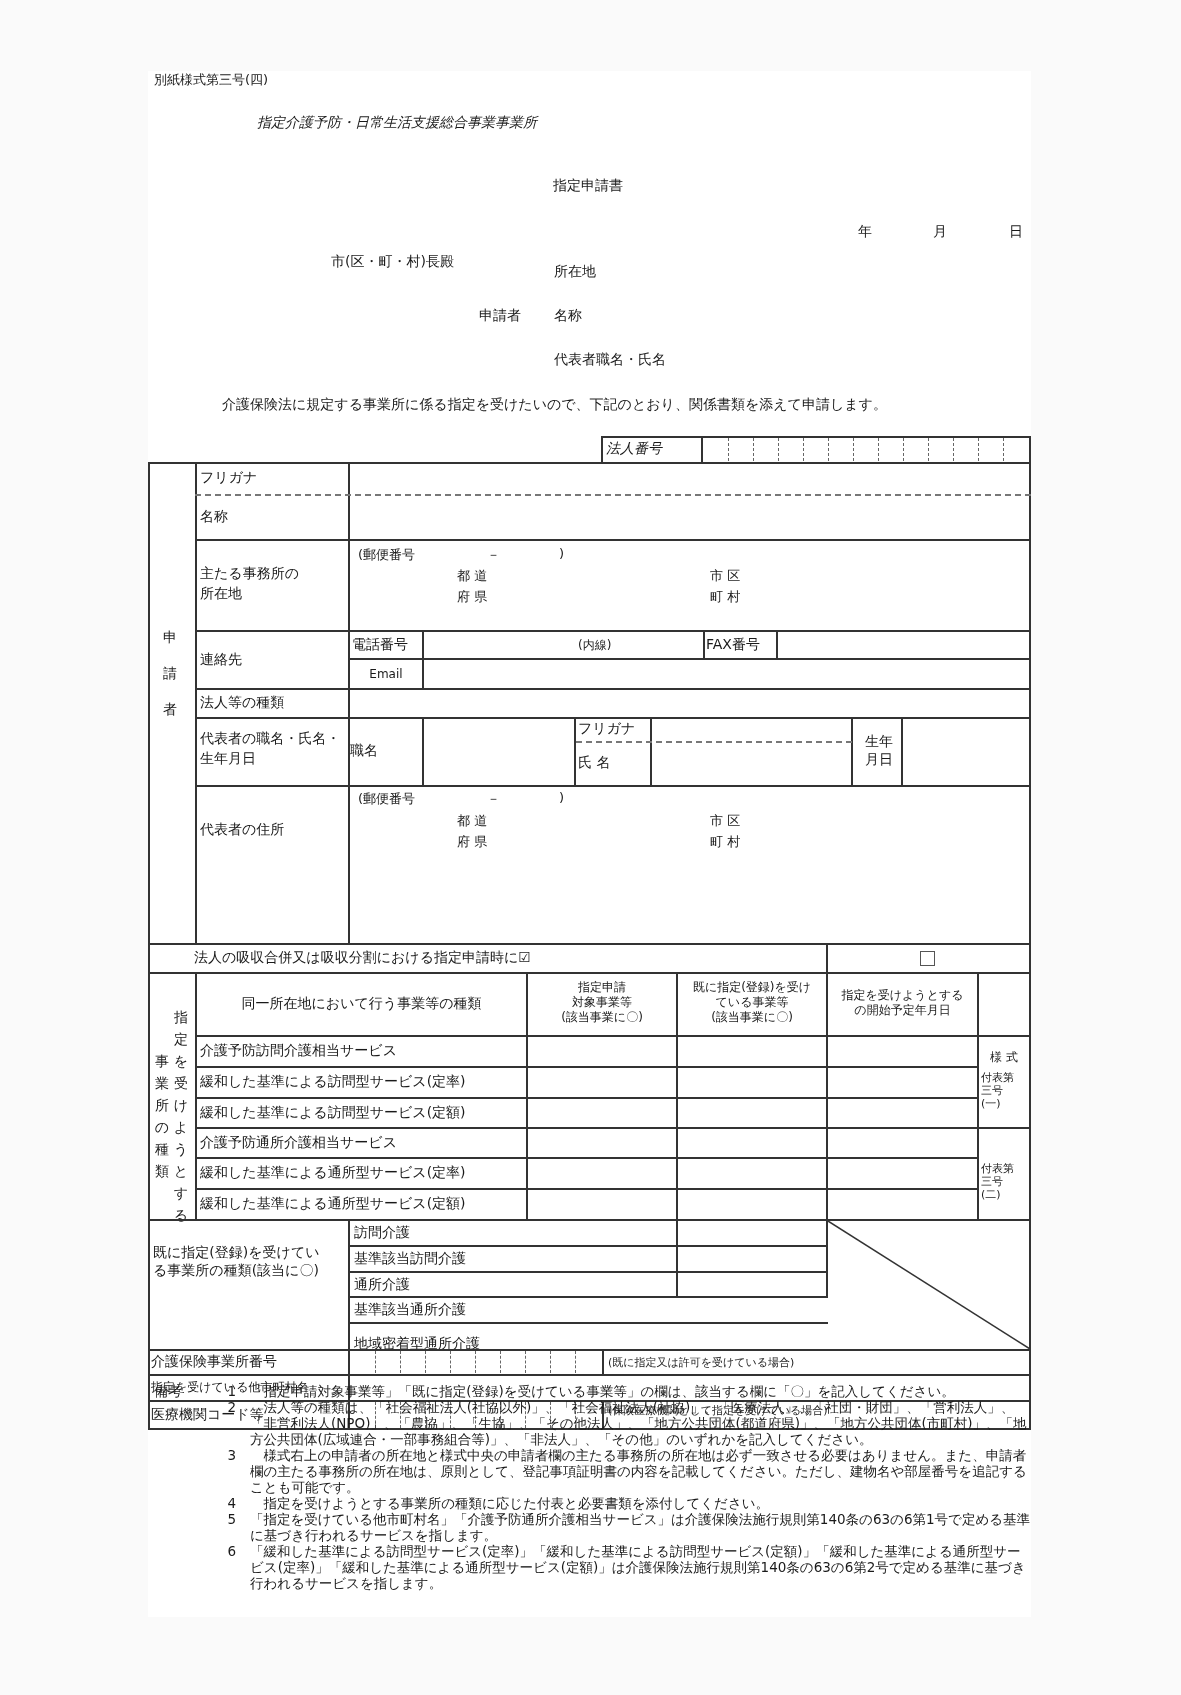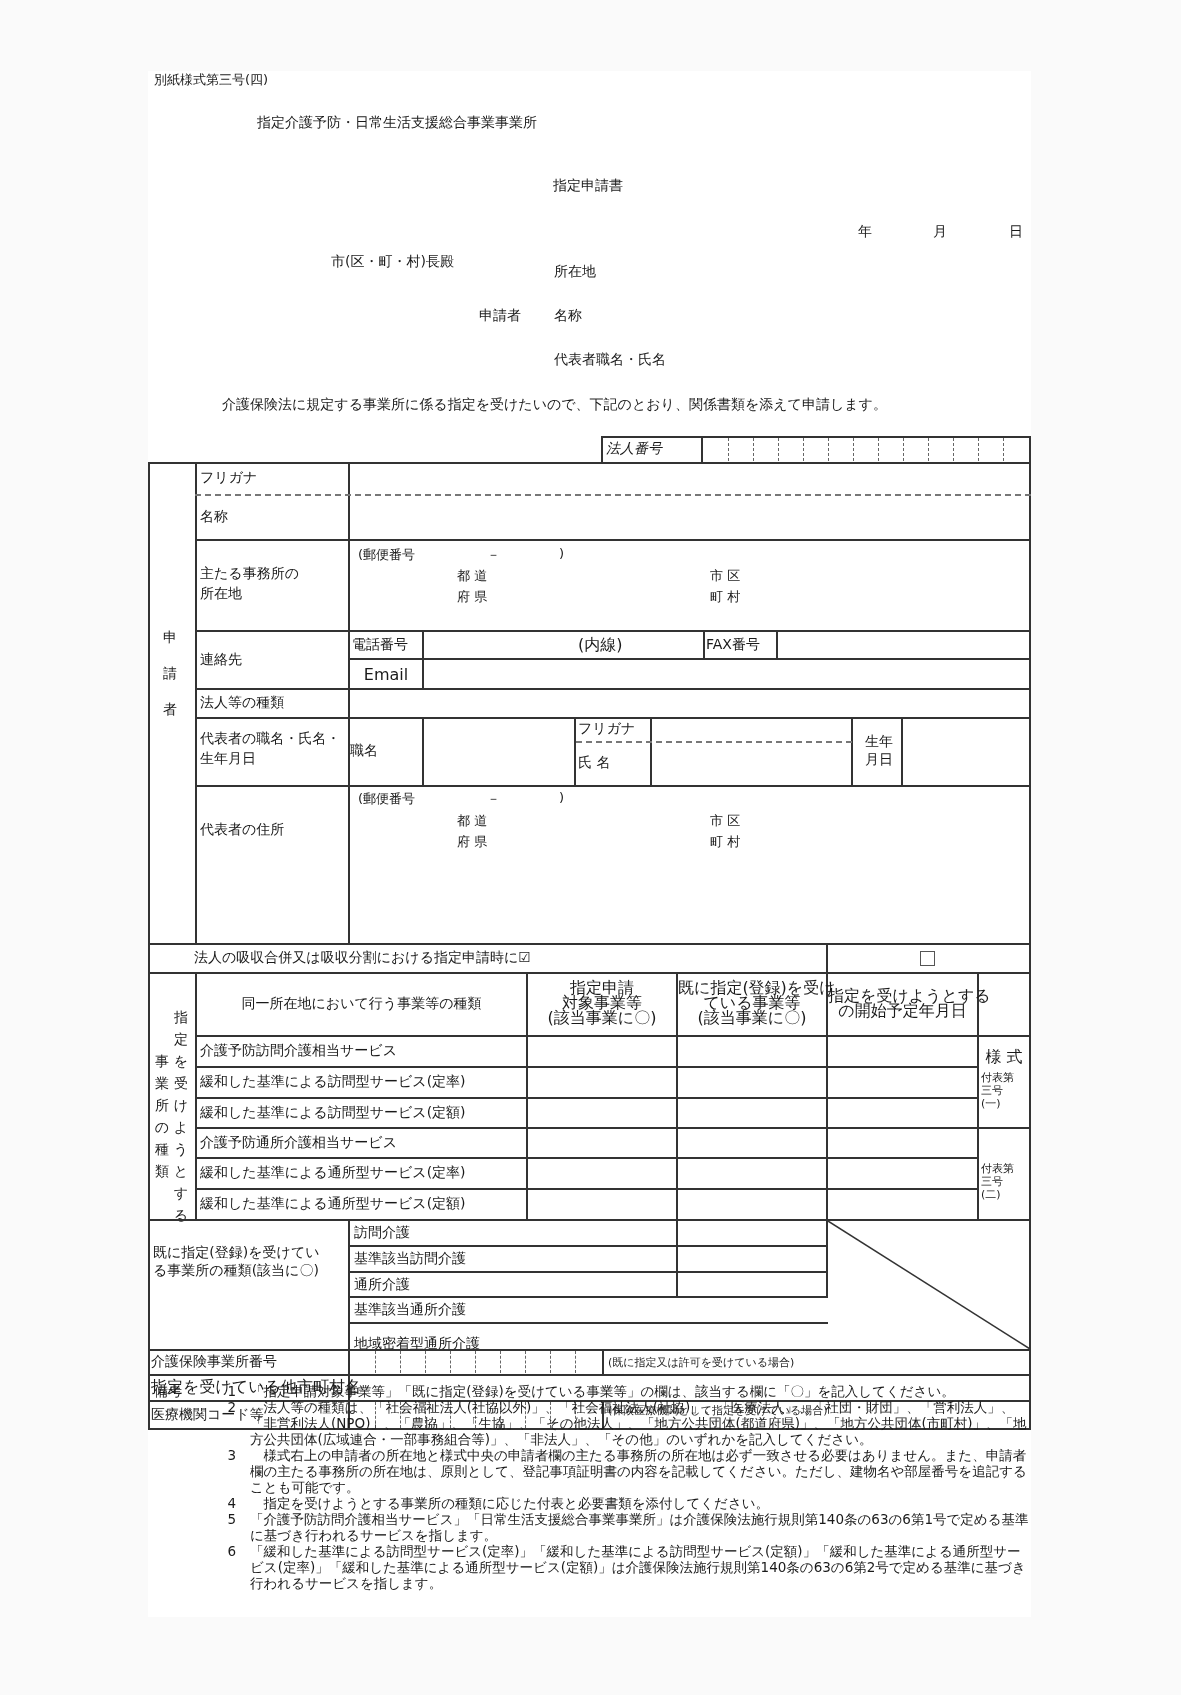--- a/index.html
+++ b/index.html
@@ -1,21 +1,21 @@
 <!DOCTYPE html>
 <html><head>
 <meta charset="utf-8">
 <style>
   html, body { margin:0; padding:0; }
   body { width:1181px; height:1695px; background:#fafafa; position:relative; font-family:"DejaVu Sans","Liberation Sans",sans-serif; color:#1a1a1a; overflow:hidden; }
   .page { position:absolute; left:148px; top:71px; width:883px; height:1546px; background:#ffffff; }
   .abs { position:absolute; white-space:nowrap; }
   .t13 { font-size:13px; }
   .t14 { font-size:14px; }
-  .t12 { font-size:16px; }
+  .t12 { font-size:12px; }
   .t11 { font-size:11px; }
   .ln { position:absolute; background:#333; }
   .h { height:2px; }
   .v { width:2px; }
   .hd { position:absolute; height:0; border-top:2px dashed #777; }
   .vd { position:absolute; width:0; border-left:1px dashed #666; }
   .cell { position:absolute; display:flex; align-items:center; }
   .center { justify-content:center; text-align:center; }
   .checkbox { position:absolute; width:13px; height:13px; border:1px solid #555; background:#fff; }
   .vert { position:absolute; font-size:14px; line-height:22px; width:16px; text-align:center; white-space:normal; word-break:break-all; }
@@ -24,21 +24,21 @@
   .note-num { width:34px; text-align:right; padding-right:14px; flex:none; }
   .note-text { flex:1; white-space:normal; }
   .field-input { position:absolute; background:transparent; border:none; outline:none; }
 </style>
 </head>
 <body>
 
 <div class="page">
 
   <div class="abs t13" style="left:6px;top:0px;">別紙様式第三号(四)</div>
-  <div class="abs t14" style="left:109px;top:43px;">指定介護予防・日常生活支援総合事業事業所</div>
+  <div class="abs t14" style="left:109px;top:43px;font-style:italic;">指定介護予防・日常生活支援総合事業事業所</div>
   <div class="abs t14" style="left:405px;top:106px;">指定申請書</div>
 
   <div class="abs t14" style="left:710px;top:152px;">年</div>
   <div class="abs t14" style="left:785px;top:152px;">月</div>
   <div class="abs t14" style="left:861px;top:152px;">日</div>
 
   <div class="abs t14" style="left:183px;top:182px;">市(区・町・村)長殿</div>
   <div class="abs t14" style="left:406px;top:192px;">所在地</div>
   <div class="abs t14" style="left:331px;top:236px;">申請者</div>
   <div class="abs t14" style="left:406px;top:236px;">名称</div>
@@ -316,20 +316,20 @@
     <div class="note-row">
         <span class="note-num">3</span>
         <span class="note-text">　様式右上の申請者の所在地と様式中央の申請者欄の主たる事務所の所在地は必ず一致させる必要はありません。また、申請者欄の主たる事務所の所在地は、原則として、登記事項証明書の内容を記載してください。ただし、建物名や部屋番号を追記することも可能です。</span>
       </div>
     <div class="note-row">
         <span class="note-num">4</span>
         <span class="note-text">　指定を受けようとする事業所の種類に応じた付表と必要書類を添付してください。</span>
       </div>
     <div class="note-row">
         <span class="note-num">5</span>
-        <span class="note-text">「介護予防訪問介護相当サービス」「日常生活支援総合事業事業所」は介護保険法施行規則第140条の63の6第1号で定める基準に基づき行われるサービスを指します。</span>
+        <span class="note-text">「指定を受けている他市町村名」「介護予防通所介護相当サービス」は介護保険法施行規則第140条の63の6第1号で定める基準に基づき行われるサービスを指します。</span>
       </div>
     <div class="note-row">
         <span class="note-num">6</span>
         <span class="note-text">「緩和した基準による訪問型サービス(定率)」「緩和した基準による訪問型サービス(定額)」「緩和した基準による通所型サービス(定率)」「緩和した基準による通所型サービス(定額)」は介護保険法施行規則第140条の63の6第2号で定める基準に基づき行われるサービスを指します。</span>
       </div>
   </div>
 </div>
 
 </body></html>

